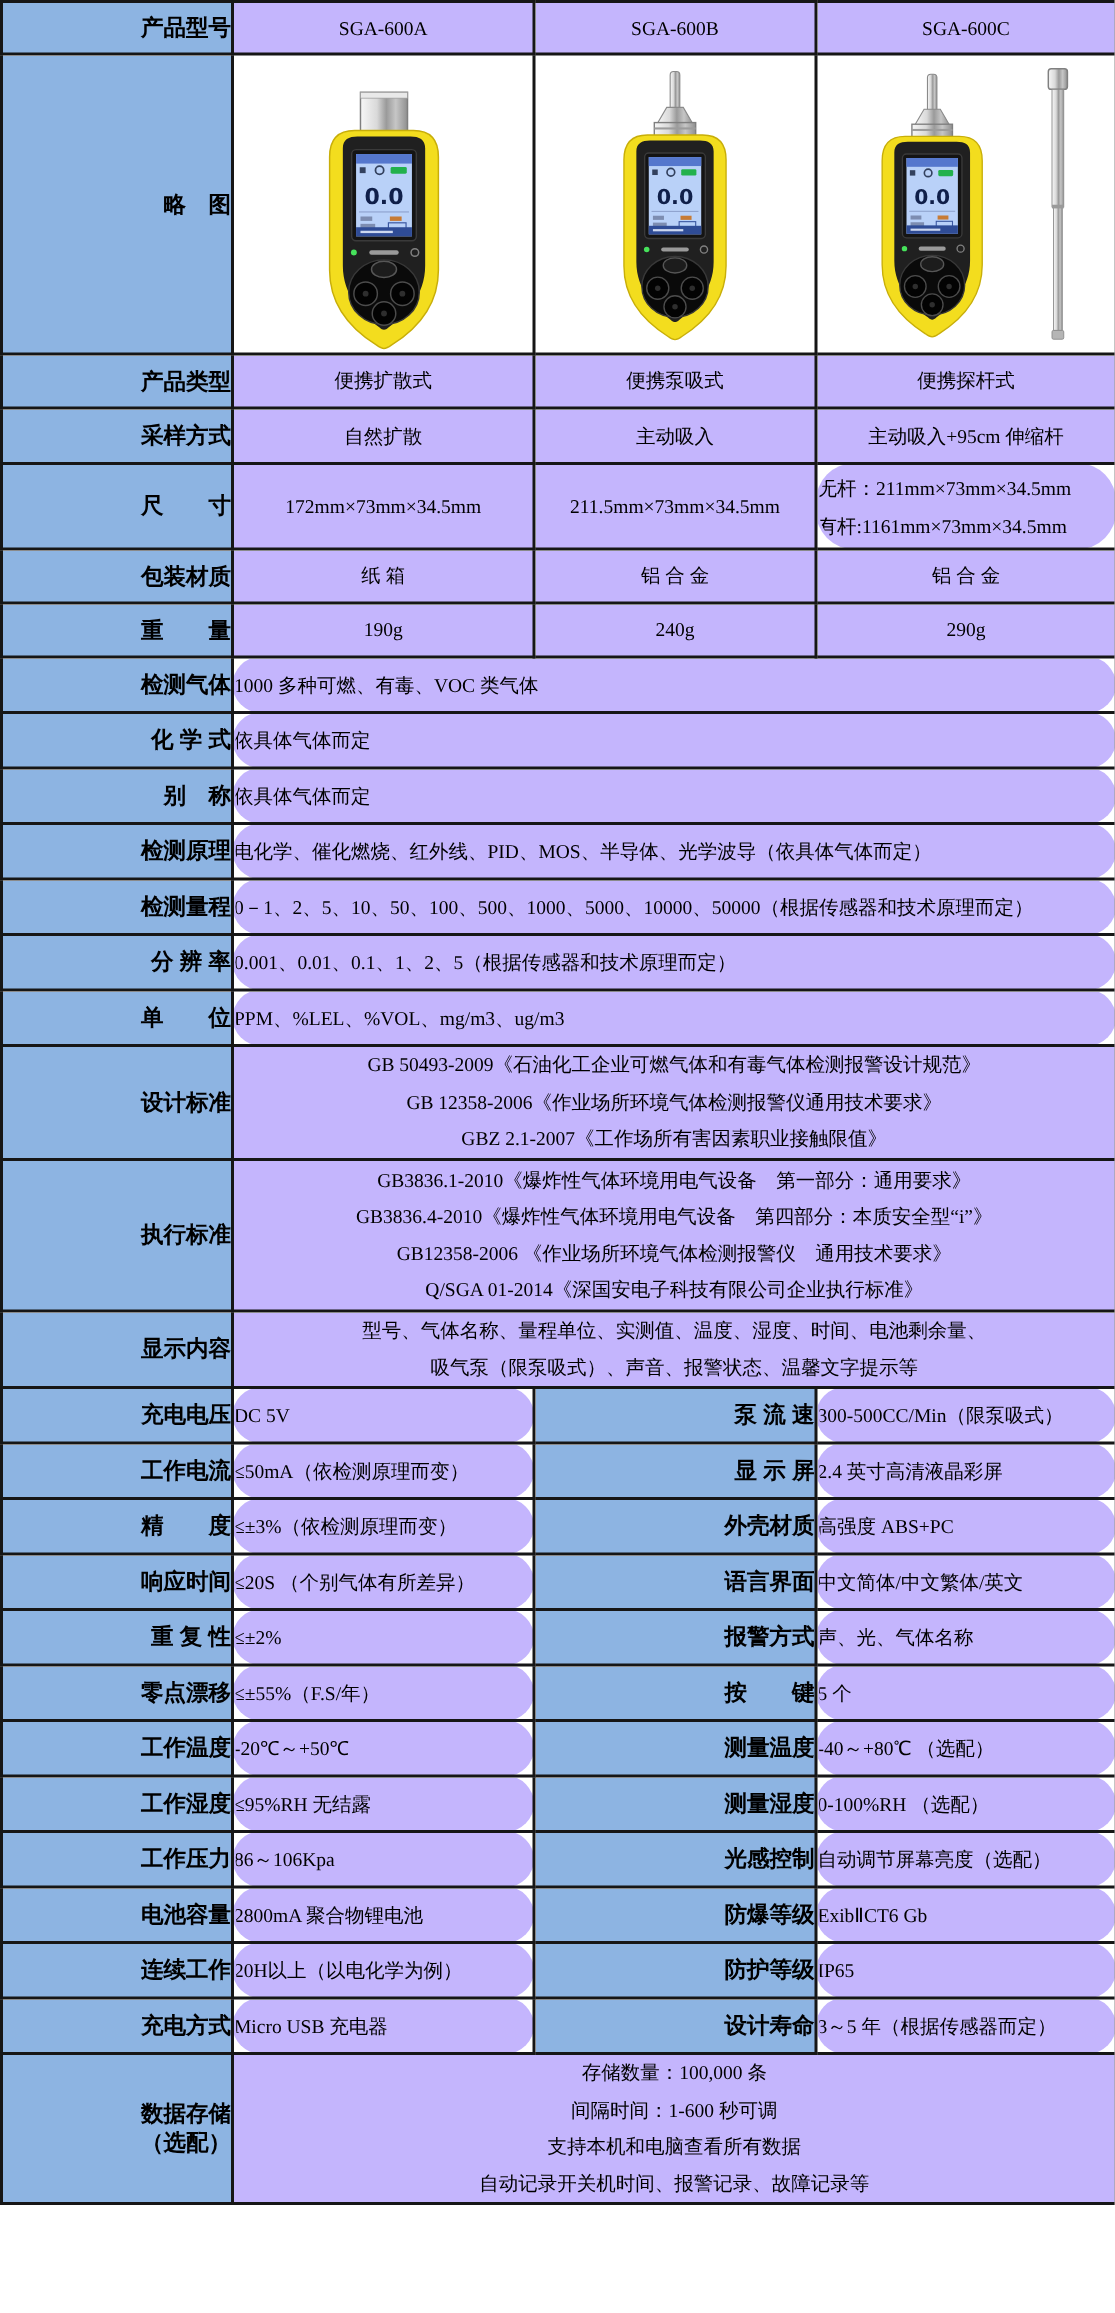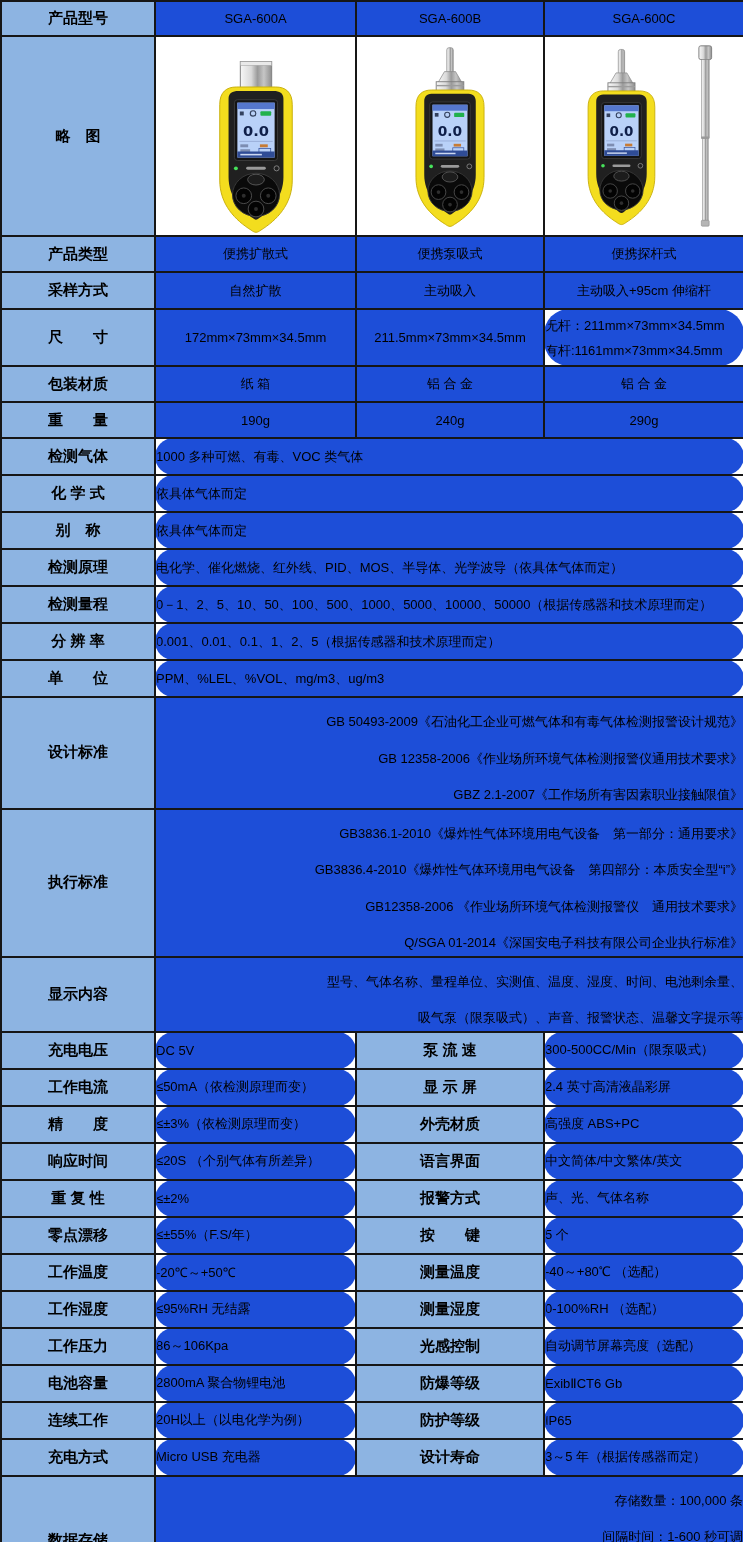--- a/index.html
+++ b/index.html
@@ -1,28 +1,28 @@
 <!DOCTYPE html>
 <html><head>
 <meta charset="utf-8">
 <style>
   html,body{margin:0;padding:0;background:#fff;}
   .page{width:743px;margin:0;background:#fff;}
   table.spec{border-collapse:collapse;table-layout:fixed;width:743px;
     font-family:"DejaVu Sans",sans-serif;color:#000;}
   table.spec td,table.spec th{border:2px solid #161616;overflow:hidden;padding:0;}
-  th.lab{background:#8db4e2;font-weight:bold;font-size:15px;text-align:center;
+  th.lab{background:#8db4e2;font-weight:bold;font-size:15px;text-align:right;
     padding:0 3px;font-family:"Liberation Sans","DejaVu Sans",sans-serif;}
-  td.val{background:#1d4ed8;font-size:13px;
-    font-family:Liberation Sans, sans-serif;}
+  td.val{background:#c4b5fd;font-size:13px;
+    font-family:Liberation Serif, serif;}
   td.center{text-align:center;}
   td.left{text-align:left;padding:0 10px;border-radius:25px;}
   td.img{background:#ffffff;text-align:center;vertical-align:middle;}
   .lines{padding:4px 10px;}
-  .lines div{line-height:24.5px;text-align:right;margin-top:12px;}
+  .lines div{line-height:24.5px;text-align:center;}
   tr.r-header{height:35px;} tr.r-image{height:200px;}
   tr.r-type{height:36px;} tr.r-sampling{height:37px;} tr.r-dims{height:57px;padding-left:34px;}
   tr.r-pack{height:36px;} tr.r-weight{height:36px;}
   tr.r-full{height:37px;}
   tr.r-design{height:76px;} tr.r-exec{height:101px;} tr.r-display{height:51px;}
   tr.r-pair{height:37px;} tr.r-acc{height:39px;} tr.r-storage{height:97px;}
   .dim-lines div{line-height:25px;text-align:left;}
   svg.dev{display:block;margin:0 auto;}
 </style>
 </head>

